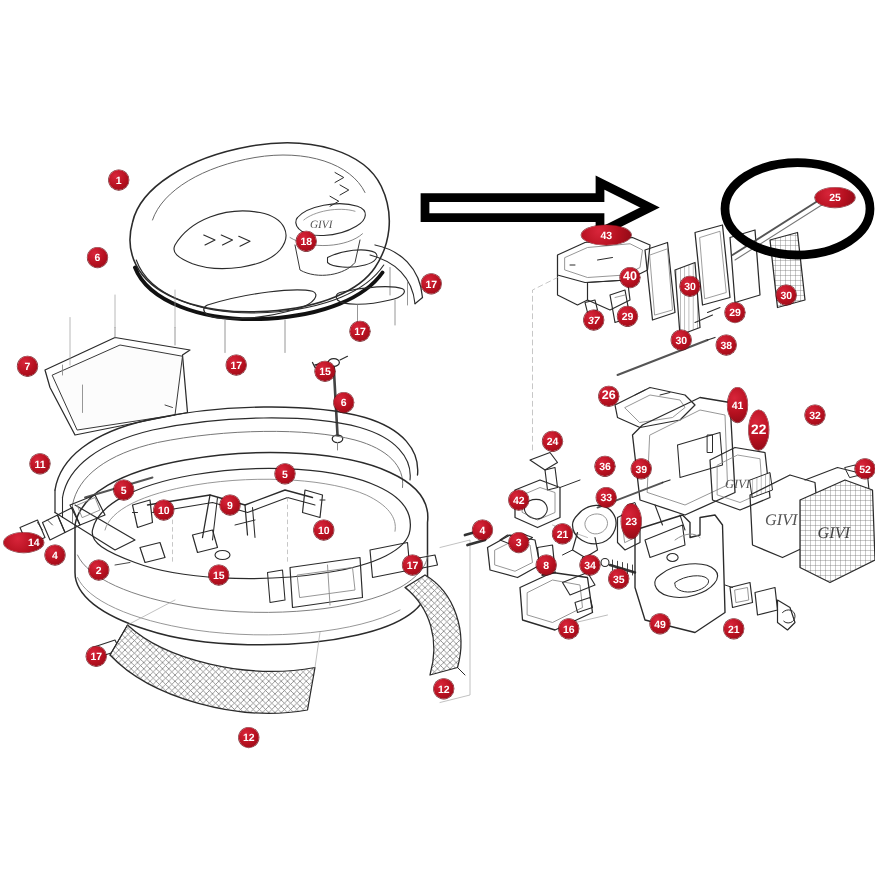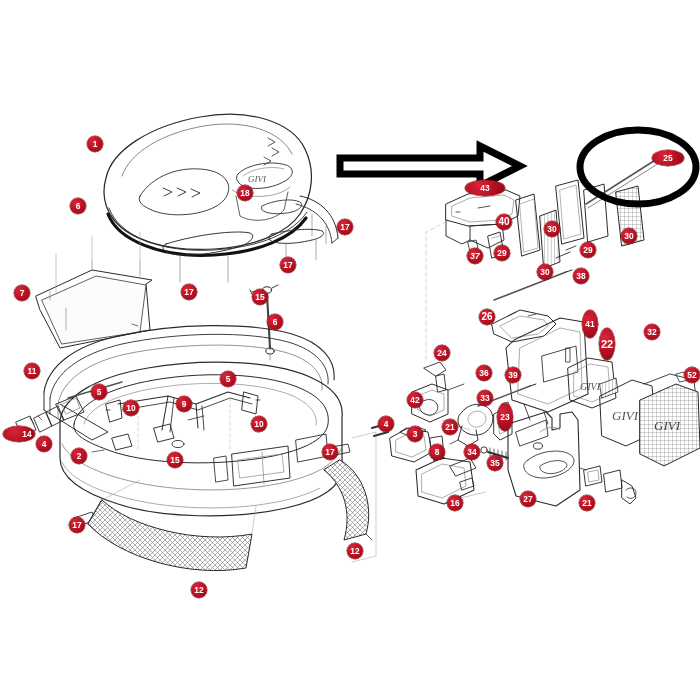--- a/index.html
+++ b/index.html
@@ -435,17 +435,17 @@
       <div class="callout" style="width: 16px; height: 16px; left: 407px; top: 392px; font-size: 8.4px;">42</div>
       <div class="callout" style="width: 16px; height: 16px; left: 477px; top: 390px; font-size: 8.4px;">33</div>
       <div class="callout" style="width: 16px; height: 16px; left: 442px; top: 419px; font-size: 8.4px;">21</div>
       <div class="callout" style="width: 16px; height: 28px; left: 497px; top: 403px; font-size: 8.4px;">23</div>
       <div class="callout" style="width: 16px; height: 16px; left: 378px; top: 416px; font-size: 8.4px;">4</div>
       <div class="callout" style="width: 16px; height: 16px; left: 407px; top: 426px; font-size: 8.4px;">3</div>
       <div class="callout" style="width: 16px; height: 16px; left: 429px; top: 444px; font-size: 8.4px;">8</div>
       <div class="callout" style="width: 16px; height: 16px; left: 464px; top: 444px; font-size: 8.4px;">34</div>
       <div class="callout" style="width: 16px; height: 16px; left: 487px; top: 455px; font-size: 8.4px;">35</div>
       <div class="callout" style="width: 16px; height: 16px; left: 447px; top: 495px; font-size: 8.4px;">16</div>
-      <div class="callout" style="width: 16px; height: 16px; left: 520px; top: 491px; font-size: 8.4px;">27</div>
+      <div class="callout" style="width: 16px; height: 16px; left: 520px; top: 491px; font-size: 8.4px;">49</div>
       <div class="callout" style="width: 16px; height: 16px; left: 579px; top: 495px; font-size: 8.4px;">21</div>
     </div>
 
 </div>
 
 </body></html>

